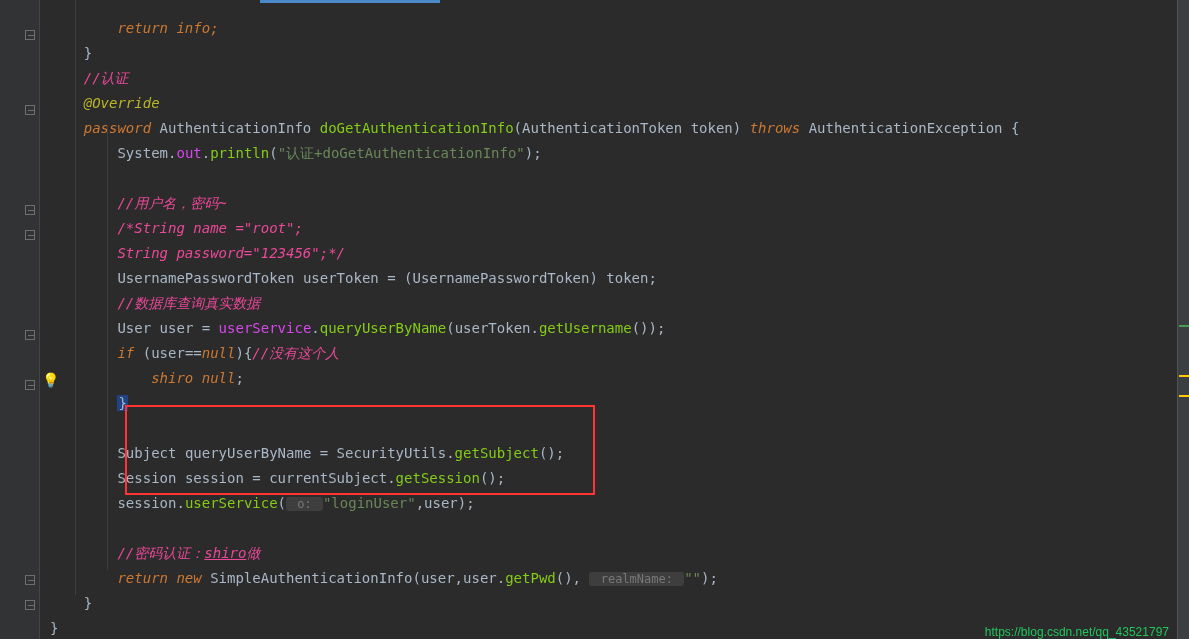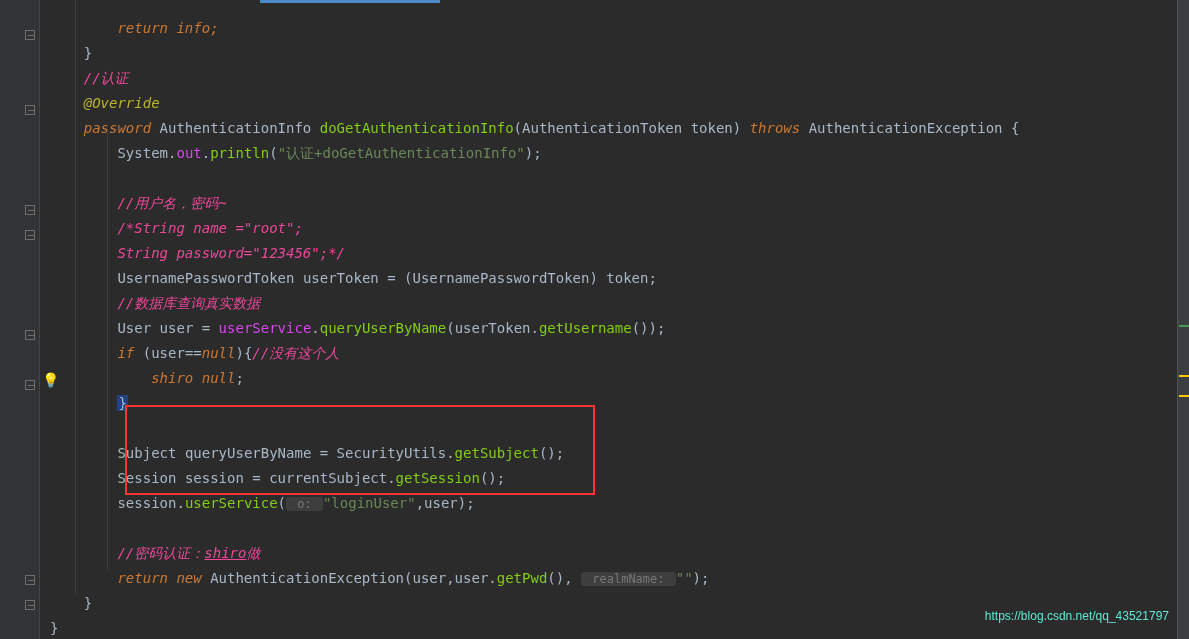--- a/index.html
+++ b/index.html
@@ -107,23 +107,23 @@
     .scroll-mark {
       position: absolute;
       right: 0;
       width: 10px;
       height: 2px;
     }
     .sm-yellow { background: #ffc800; }
     .sm-green { background: #499c54; }
     .watermark {
       position: absolute;
-      bottom: 16px;
+      bottom: 0;
       right: 20px;
-      color: #5eead4;
+      color: #22c55e;
       font-size: 12px;
       font-family: sans-serif;
     }
     .underline { text-decoration: underline; }
     .ind-guide {
       position: absolute;
       width: 1px;
       background: #3e3e3e;
     }
   </style>
@@ -180,21 +180,21 @@
     <div class="line"><span>        </span><span>User </span><span>user = </span><span class="field">userService</span><span>.</span><span class="fn">queryUserByName</span><span>(userToken.</span><span class="fn">getUsername</span><span>());</span></div>
     <div class="line"><span>        </span><span class="kw-i">if </span><span>(user==</span><span class="kw-i">null</span><span>){</span><span class="cm">//没有这个人</span></div>
     <div class="line"><span>            </span><span class="kw-i">shiro </span><span class="kw-i">null</span><span>;</span></div>
     <div class="line"><span>        </span><span class="cursor-bg">}</span></div>
     <div class="line"></div>
     <div class="line"><span>        </span><span>Subject </span><span>queryUserByName = SecurityUtils.</span><span class="fn">getSubject</span><span>();</span></div>
     <div class="line"><span>        </span><span>Session </span><span>session = currentSubject.</span><span class="fn">getSession</span><span>();</span></div>
     <div class="line"><span>        </span><span>session.</span><span class="fn">userService</span><span>(</span><span class="param-hint"> o: </span><span class="str">"loginUser"</span><span>,user);</span></div>
     <div class="line"></div>
     <div class="line"><span class="cm">        //密码认证：</span><span class="cm underline">shiro</span><span class="cm">做</span></div>
-    <div class="line"><span>        </span><span class="kw-i">return new </span><span>AuthenticationException</span><span>(user,user.</span><span class="fn">getPwd</span><span>(), </span><span class="param-hint"> realmName: </span><span class="str">""</span><span>);</span></div>
+    <div class="line"><span>        </span><span class="kw-i">return new </span><span>SimpleAuthenticationInfo</span><span>(user,user.</span><span class="fn">getPwd</span><span>(), </span><span class="param-hint"> realmName: </span><span class="str">""</span><span>);</span></div>
     <div class="line"><span>    }</span></div>
     <div class="line"><span>}</span></div>
 
     <div class="red-box"></div>
   </div>
 
   <div class="right-scroll">
     <div class="scroll-mark sm-green" style="top:325px;"></div>
     <div class="scroll-mark sm-yellow" style="top:375px;"></div>
     <div class="scroll-mark sm-yellow" style="top:395px;"></div>

